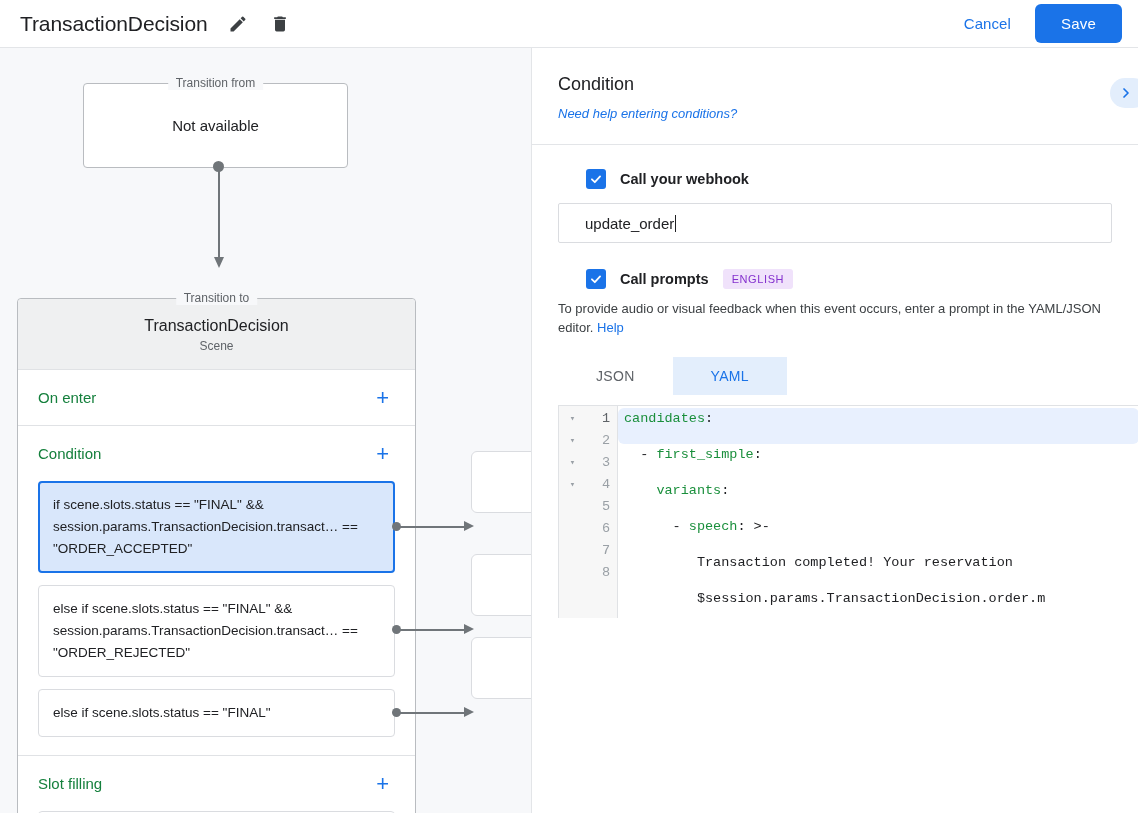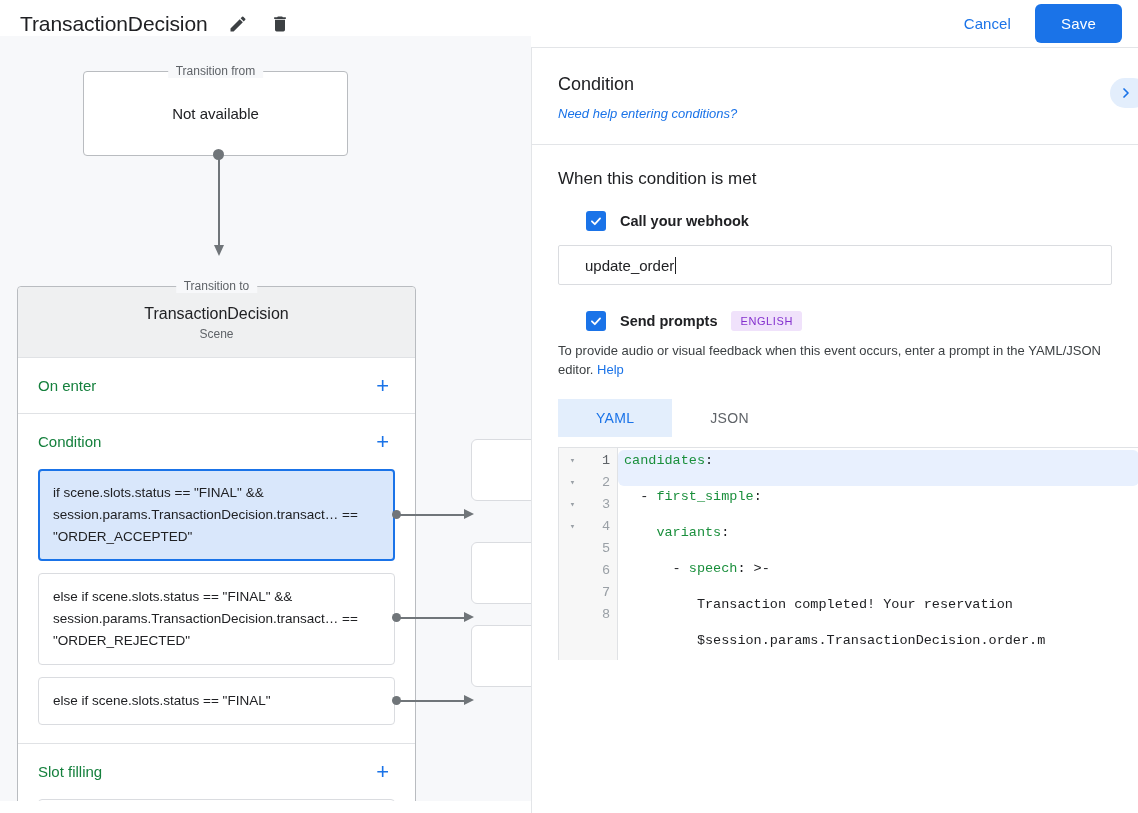--- a/index.html
+++ b/index.html
@@ -42,21 +42,21 @@
   }
   .btn-save {
     background: #1a73e8; border: none; color: #ffffff;
     font-size: 15px; font-family: inherit; font-weight: 500;
     padding: 11px 26px; border-radius: 6px; cursor: pointer;
     letter-spacing: .2px;
   }
 
   
   .canvas {
-    position: absolute; left: 0; top: 36px;
+    position: absolute; left: 0; top: 48px;
     width: 531px; height: 765px;
     background: #f7f8fa;
     overflow: hidden;
   }
 
   .fieldset {
     position: absolute;
     border: 1px solid #b9bcc0;
     border-radius: 4px;
   }
@@ -384,52 +384,51 @@
       <svg width="16" height="16" viewBox="0 0 24 24" fill="none" stroke="#1a73e8" stroke-width="2.6" stroke-linecap="round" stroke-linejoin="round">
         <path d="M9 6l6 6-6 6"></path>
       </svg>
     </div>
 
 
     <a class="link">Need help entering conditions?</a>
   </div>
 
   <div class="panel-sec mid">
-    <div class="panel-h2">When this condition is met</div>
 
     <div class="check-row">
       <div class="checkbox">
         <svg width="14" height="14" viewBox="0 0 24 24" fill="none" stroke="#ffffff" stroke-width="3" stroke-linecap="round" stroke-linejoin="round">
           <path d="M5 12.5l5 5 9-10"></path>
         </svg>
       </div>
       <span class="check-label">Call your webhook</span>
     </div>
     <div class="text-input">
       <span>update_order</span>
         <span class="caret"></span>
     </div>
 
     <div class="check-row" style="margin-top:26px;">
       <div class="checkbox">
         <svg width="14" height="14" viewBox="0 0 24 24" fill="none" stroke="#ffffff" stroke-width="3" stroke-linecap="round" stroke-linejoin="round">
           <path d="M5 12.5l5 5 9-10"></path>
         </svg>
       </div>
-      <span class="check-label">Send prompts</span>
+      <span class="check-label">Call prompts</span>
       <span class="badge">ENGLISH</span>
     </div>
     <div class="help-text" style="max-width:556px;">
       <span>To provide audio or visual feedback when this event occurs, enter a prompt in the YAML/JSON editor.</span>
       <a class="link-underline" style="text-decoration:none">Help</a>
     </div>
 
     <div class="tabs">
+      <div class="tab">JSON</div>
       <div class="tab active">YAML</div>
-      <div class="tab">JSON</div>
     </div>
   </div>
 
   <div class="editor">
     <div class="ed-fold">
       <div>▾</div>
       <div>▾</div>
       <div>▾</div>
       <div>▾</div>
       <div></div>

